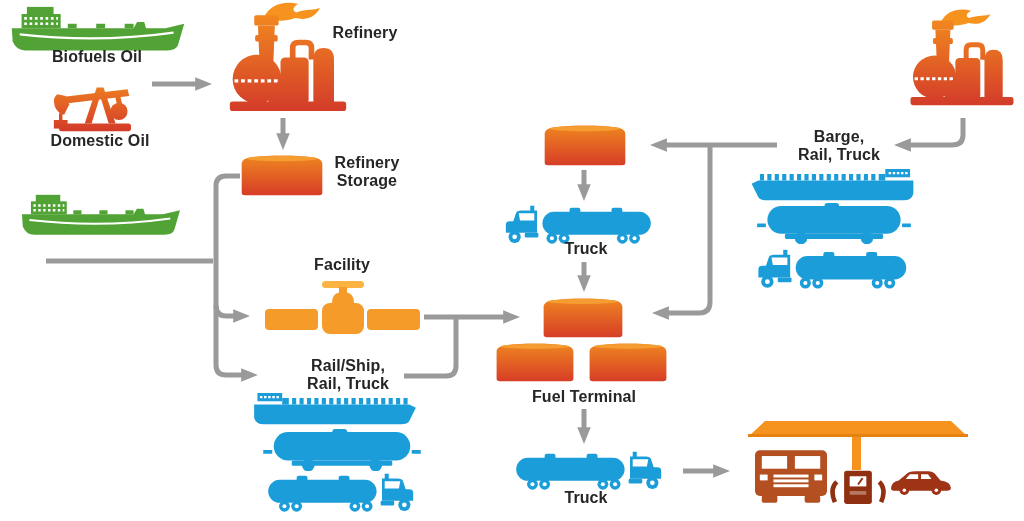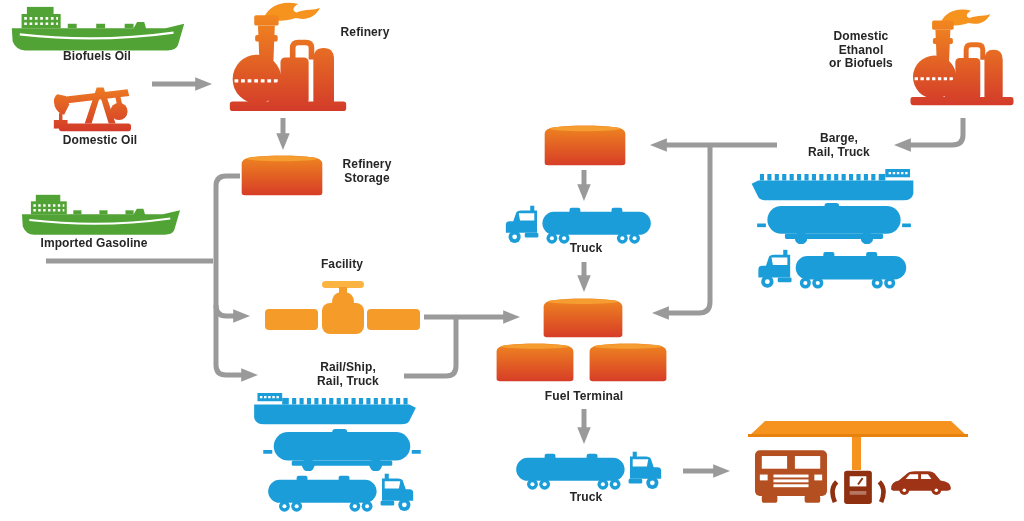--- a/index.html
+++ b/index.html
@@ -4,21 +4,21 @@
 <style>
   html,body{margin:0;padding:0;background:#ffffff;}
   .stage{
     position:relative;width:1024px;height:521px;background:#ffffff;overflow:hidden;
     font-family:"Liberation Sans","DejaVu Sans",sans-serif;
   }
   .stage svg{position:absolute;left:0;top:0;}
   .lbl{
     position:absolute;transform:translate(-50%,-50%);
     white-space:pre-line;text-align:center;
-    font-size:12px;font-weight:700;color:#262626;line-height:1.13;
+    font-size:16px;font-weight:700;color:#262626;line-height:1.13;
     letter-spacing:.1px;
   }
 </style>
 </head>
 <body>
 
 <div class="stage">
 
   <svg width="1024" height="521" viewBox="0 0 1024 521">
     <defs>
@@ -208,26 +208,22 @@
       <use href="#sym-pump" x="827" y="467" width="62" height="37"></use>
       <use href="#sym-car" x="889" y="464" width="64" height="37"></use>
     </g>
   </svg>
 
   <div class="lbl" style="left:97px;top:57px">Biofuels Oil</div>
   <div class="lbl" style="left:100px;top:141px">Domestic Oil</div>
   <div class="lbl" style="left:365px;top:33px">Refinery</div>
   <div class="lbl" style="left:367px;top:172px">Refinery
 Storage</div>
-  <div class="lbl" style="left:94px;top:244px">Imported Gasoline</div>
   <div class="lbl" style="left:342px;top:265px">Facility</div>
   <div class="lbl" style="left:348px;top:375px">Rail/Ship,
 Rail, Truck</div>
   <div class="lbl" style="left:586px;top:249px">Truck</div>
   <div class="lbl" style="left:584px;top:397px">Fuel Terminal</div>
   <div class="lbl" style="left:586px;top:498px">Truck</div>
-  <div class="lbl" style="left:861px;top:50px">Domestic
-Ethanol
-or Biofuels</div>
   <div class="lbl" style="left:839px;top:146px">Barge,
 Rail, Truck</div>
 
 </div>
 
 </body></html>

